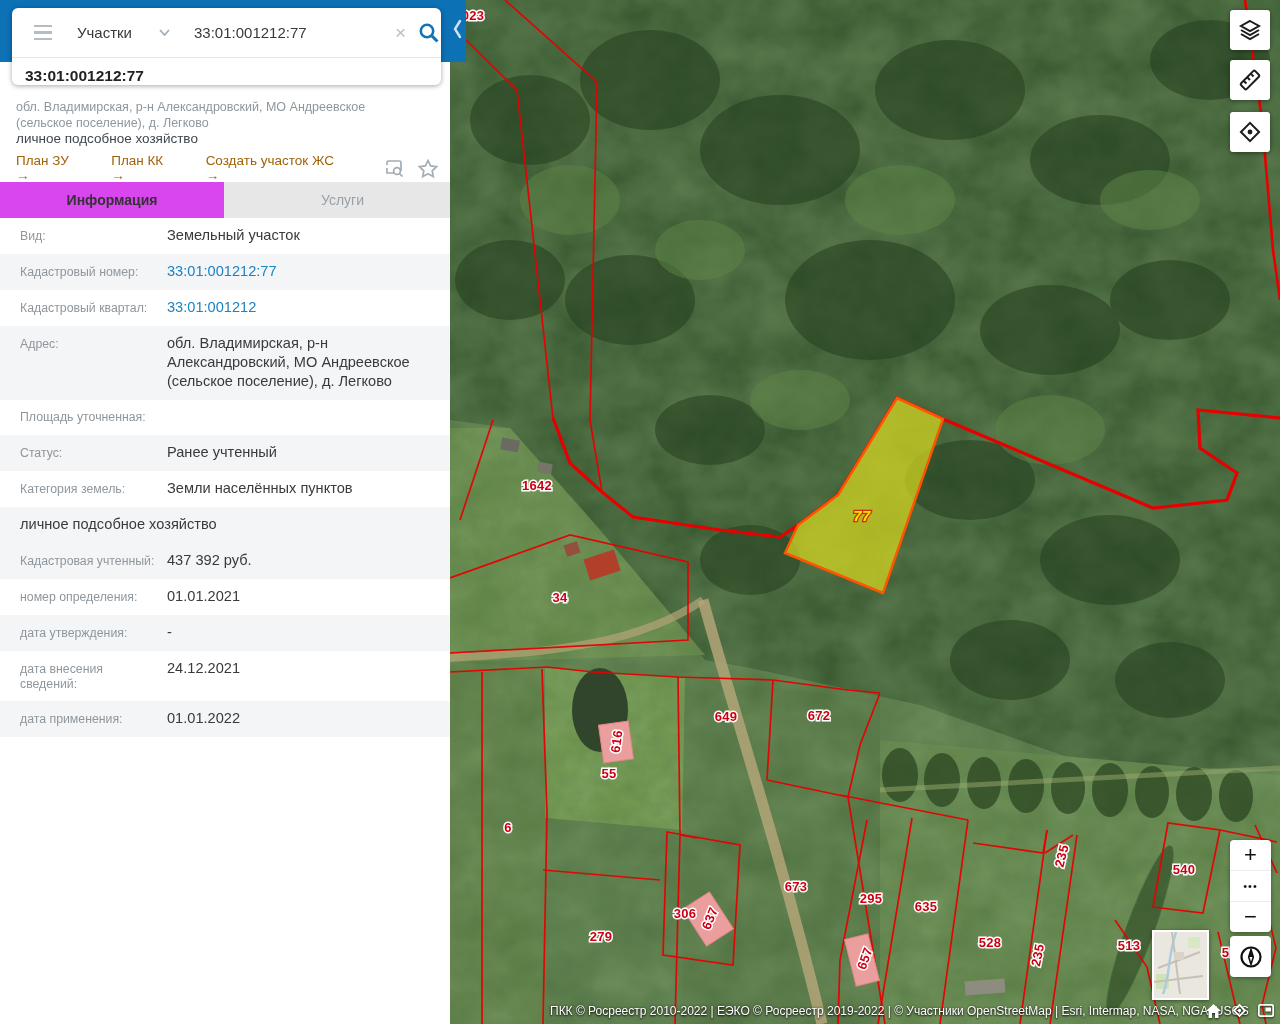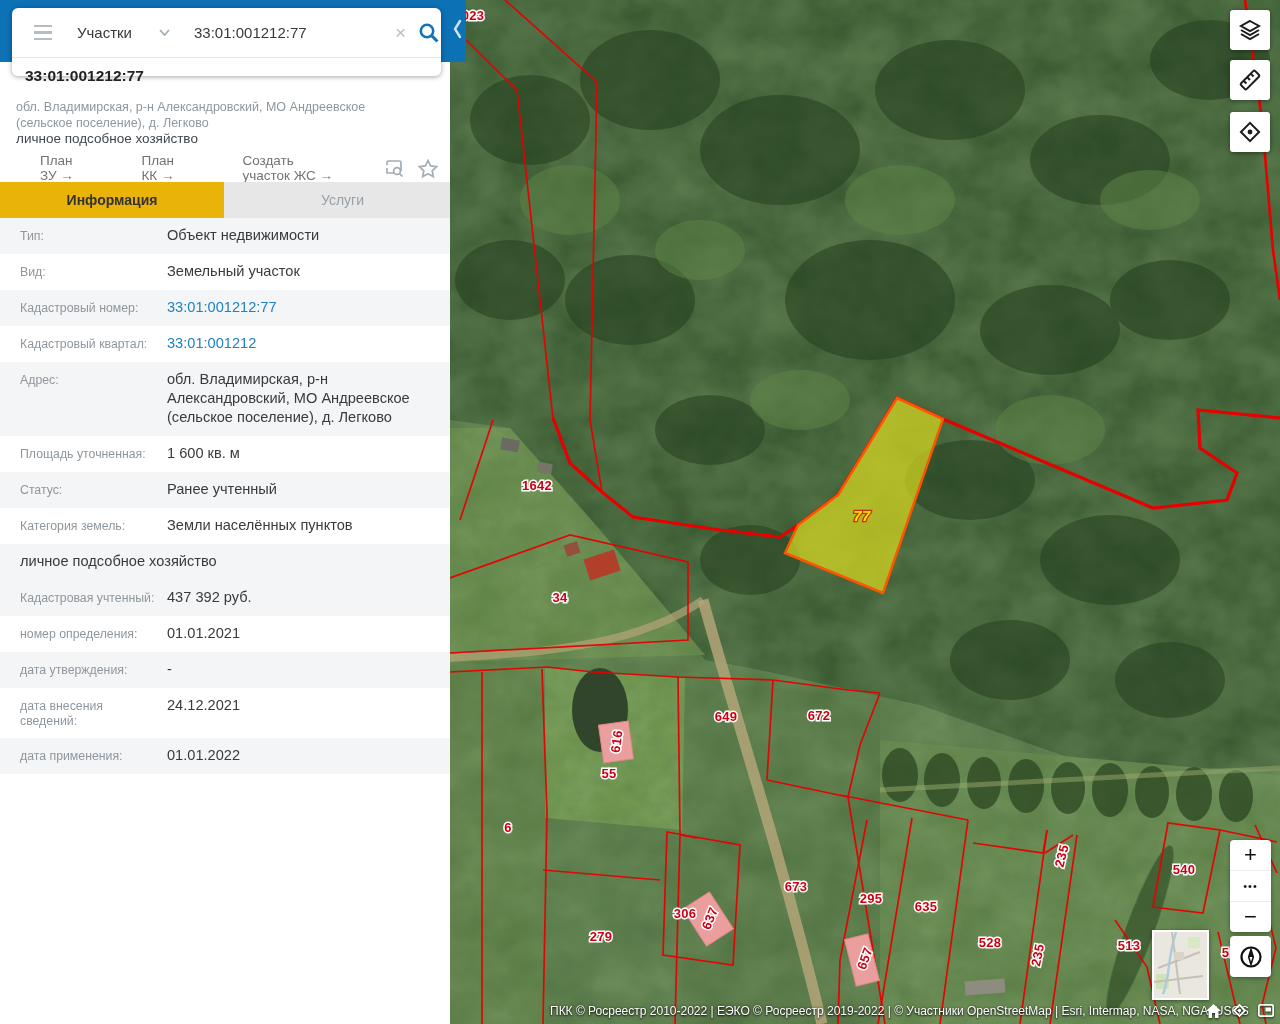--- a/index.html
+++ b/index.html
@@ -27,37 +27,37 @@
   #compass-btn{position:absolute;left:780px;top:936px;width:41px;height:41px;background:#fff;border-radius:4px;
                box-shadow:0 1px 4px rgba(0,0,0,.4);display:flex;align-items:center;justify-content:center;cursor:pointer;}
   #minimap{position:absolute;left:702px;top:930px;width:53px;height:66px;background:#e9e7e0;
            border:2px solid #fff;box-shadow:0 1px 4px rgba(0,0,0,.45);cursor:pointer;}
 
   
   #panel{position:absolute;left:0;top:0;width:450px;height:1024px;background:#fff;z-index:2;border-radius:22px;}
   #blue-band{position:absolute;left:0;top:0;width:466px;height:62px;background:#0d71b6;z-index:3;}
   #collapse-tab{position:absolute;right:2px;top:14px;width:14px;height:30px;display:flex;
                 align-items:center;justify-content:center;cursor:pointer;}
-  #search-card{position:absolute;left:12px;top:8px;width:429px;height:68px;background:#fff;border-radius:6px;
+  #search-card{position:absolute;left:12px;top:8px;width:429px;height:77px;background:#fff;border-radius:6px;
                box-shadow:0 1px 5px rgba(0,0,0,.35);z-index:4;}
   #search-row{height:49px;display:flex;align-items:center;padding:0 12px 0 22px;border-bottom:1px solid #e4e4e4;}
   #cat-label{font-size:15px;color:#3a3a3a;margin-left:25px;}
   #cat-chevron{margin-left:27px;}
   #search-input{border:none;outline:none;font:15px "Liberation Sans",sans-serif;color:#3a3a3a;
                 flex:1;margin-left:22px;background:transparent;}
   #clear-icon{color:#b7bec4;font-size:19px;margin-right:12px;cursor:pointer;}
   #result-row{padding:9px 0 0 13px;font-size:15.5px;font-weight:bold;color:#222;}
   #addr{position:absolute;left:16px;top:100px;width:405px;font-size:12.5px;line-height:15.5px;color:#8e979e;z-index:2;}
   #usage{position:absolute;left:16px;top:131px;font-size:13.5px;color:#3f464c;z-index:2;}
   #links-row{position:absolute;left:16px;top:153px;width:422px;display:flex;align-items:center;z-index:2;}
-  #links-row a{color:#737373;font-size:13.5px;text-decoration:none;margin-right:30px;cursor:pointer;margin-left:24px;}
+  #links-row a{color:#a16207;font-size:13.5px;text-decoration:none;margin-right:30px;cursor:pointer;}
   #links-row .sp{flex:1;}
   #links-row .ic{margin-left:14px;cursor:pointer;display:flex;}
   #tabs{position:absolute;left:0;top:182px;width:450px;height:36px;display:flex;z-index:2;}
-  #tab-info{width:224px;background:#eab308;display:flex;align-items:center;justify-content:center;
+  #tab-info{width:224px;background:#d946ef;display:flex;align-items:center;justify-content:center;
             font-size:14px;font-weight:bold;color:#333;cursor:pointer;}
   #tab-serv{flex:1;background:#e7e7e7;display:flex;align-items:center;justify-content:center;
             font-size:14px;color:#98a1a8;cursor:pointer;padding-left:11px;}
   #details{position:absolute;left:0;top:218px;width:450px;z-index:2;}
   .drow{display:flex;align-items:baseline;min-height:35px;padding:0 16px 0 20px;box-sizing:border-box;}
   .drow.odd{background:#f4f5f6;}
   .dlabel{flex:0 0 147px;font-size:12.3px;color:#8e979e;padding:10px 10px 9px 0;line-height:15px;box-sizing:border-box;}
   .dval{flex:1;font-size:14.6px;color:#3a3a3a;padding:8px 0 9px;line-height:19px;}
   .dval.link{color:#1b82c4;cursor:pointer;}
 </style>
@@ -311,43 +311,38 @@
       </svg>
     </span>
   </div>
 
   <div id="tabs">
     <div id="tab-info">Информация</div>
     <div id="tab-serv">Услуги</div>
   </div>
 
   <div id="details">
-      <div class="drow odd">
-        <div class="dlabel">Тип:</div>
-        <div class="dval">Объект недвижимости</div>
-      </div>
       <div class="drow">
         <div class="dlabel">Вид:</div>
         <div class="dval">Земельный участок</div>
       </div>
       <div class="drow odd">
         <div class="dlabel">Кадастровый номер:</div>
         <div class="dval link">33:01:001212:77</div>
       </div>
       <div class="drow">
         <div class="dlabel">Кадастровый квартал:</div>
         <div class="dval link">33:01:001212</div>
       </div>
       <div class="drow odd">
         <div class="dlabel">Адрес:</div>
         <div class="dval">обл. Владимирская, р-н Александровский, МО Андреевское (сельское поселение), д. Легково</div>
       </div>
       <div class="drow">
         <div class="dlabel">Площадь уточненная:</div>
-        <div class="dval">1 600 кв. м</div>
       </div>
       <div class="drow odd">
         <div class="dlabel">Статус:</div>
         <div class="dval">Ранее учтенный</div>
       </div>
       <div class="drow">
         <div class="dlabel">Категория земель:</div>
         <div class="dval">Земли населённых пунктов</div>
       </div>
       <div class="drow odd">

